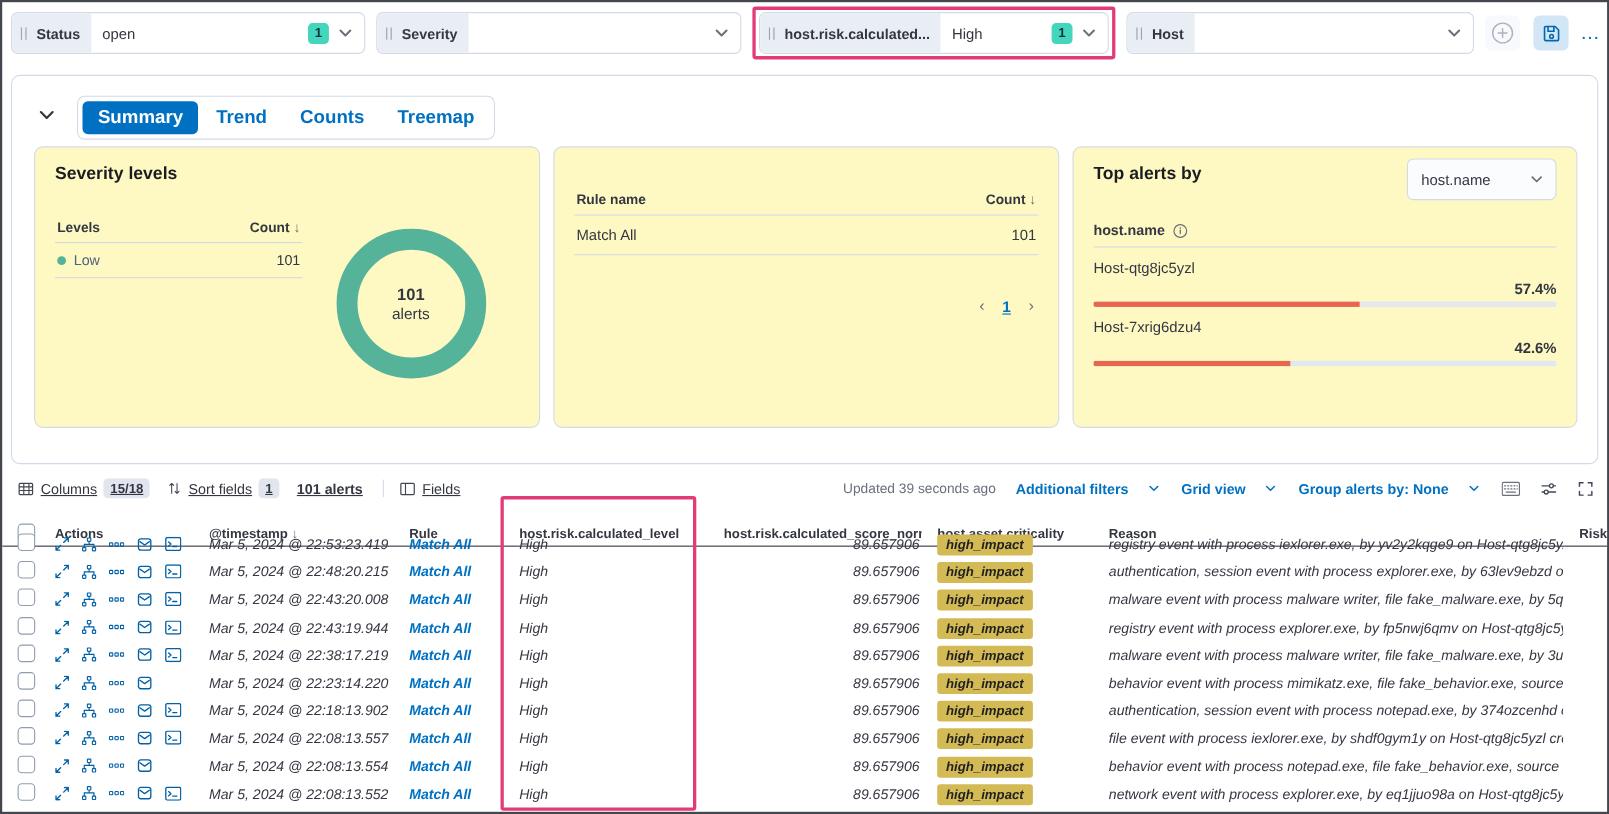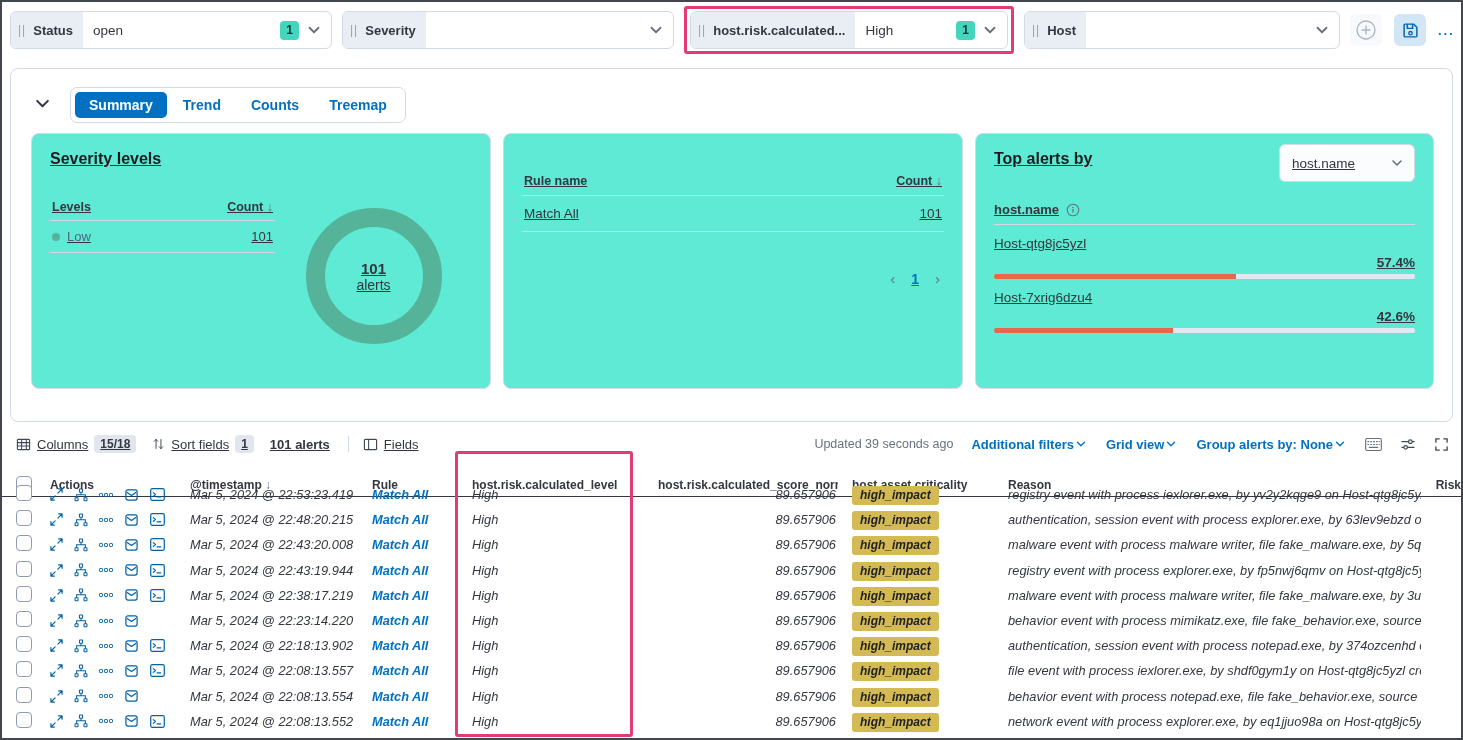--- a/index.html
+++ b/index.html
@@ -21,24 +21,24 @@
   .icon-btn { width:32px; height:32px; border-radius:6px; display:flex; align-items:center; justify-content:center; cursor:pointer; }
   .icon-btn.plain { background:#f7f9fc; }
   .icon-btn.save { background:#d3e6f6; }
   .dots { color:#0077cc; font-weight:700; font-size:13px; letter-spacing:2px; }
 
   
   .summary { position:absolute; top:66px; left:8px; right:8px; height:354px; border:1px solid #d3dae6; border-radius:8px; background:#fff; }
   .summary-head { position:absolute; top:18px; left:22px; display:flex; align-items:center; gap:18px; }
   .collapse-btn { color:#343741; cursor:pointer; }
   .tabs { display:flex; align-items:center; border:1px solid #d3dae6; border-radius:7px; padding:4px; gap:2px; }
-  .tab { font-size:14px; font-weight:600; color:#0071c2; padding:5px 14px; border-radius:5px; cursor:pointer; white-space:nowrap; }
+  .tab { font-size:17px; font-weight:600; color:#0071c2; padding:5px 14px; border-radius:5px; cursor:pointer; white-space:nowrap; }
   .tab.active { background:#0071c2; color:#fff; font-weight:700; }
   .cards { position:absolute; top:64px; left:20px; right:18px; display:flex; gap:12px; }
-  .card { border:1px solid #d3dae6; border-radius:8px; background:#5eead4; height:256px; padding:16px 18px; position:relative;text-decoration:underline; }
+  .card { border:1px solid #d3dae6; border-radius:8px; background:#fef9c3; height:256px; padding:16px 18px; position:relative; }
   .card1 { width:460px; } .card2 { width:460px; } .card3 { flex:1; }
   .card-title { font-size:16px; font-weight:700; color:#1a1c21; }
 
   
   .sev-wrap { display:flex; margin-top:26px; }
   .sev-table { width:225px; font-size:12.5px; }
   .sev-thead { display:flex; justify-content:space-between; font-weight:700; padding:6px 2px; border-bottom:1px solid #d3dae6; }
   .sev-row { display:flex; justify-content:space-between; align-items:center; padding:8px 2px; border-bottom:1px solid #d3dae6; font-size:13px; color:#343741; }
   .dot { display:inline-block; width:8px; height:8px; border-radius:50%; margin-right:7px; }
   .sort-arrow { color:#69707d; font-weight:400; }
@@ -65,21 +65,21 @@
   .bar-fill { height:100%; background:#e7664c; }
 
   
   .toolbar { position:absolute; top:430px; left:14px; right:12px; height:24px; display:flex; align-items:center; font-size:13px; }
   .tb-item { display:flex; align-items:center; gap:6px; margin-right:16px; white-space:nowrap;text-decoration:underline; }
   .tb-badge { background:#e1e6ee; border-radius:4px; font-size:12px; font-weight:700; padding:2px 6px;text-align:center; }
   .tb-bold { font-weight:700; }
   .tb-divider { width:1px; height:16px; background:#d3dae6; margin:0 14px 0 2px; }
   .tb-right { margin-left:auto; display:flex; align-items:center; gap:18px; }
   .tb-muted { color:#69707d; font-size:12.5px; }
-  .tb-link { color:#0071c2; font-weight:600; display:flex; align-items:center; gap:0; cursor:pointer; white-space:nowrap;text-align:center; }
+  .tb-link { color:#0071c2; font-weight:600; display:flex; align-items:center; gap:16px; cursor:pointer; white-space:nowrap;text-align:center; }
   .tb-icon { color:#404754; display:flex; cursor:pointer; }
 
   
   .thead, .trow { display:grid; grid-template-columns:34px 140px 182px 100px 186px 180px 160px 1fr 40px; align-items:center; padding-left:14px; }
   .thead { position:absolute; top:472px; left:0; right:0; height:23px; font-size:12px; font-weight:700; border-bottom:1px solid #343741; }
   .tbody { position:absolute; top:480px; left:0; right:0;font-style:italic; }
   .trow { height:25.2px; font-size:12.8px; }
   .checkbox { display:inline-block; width:16px; height:16px; border:1px solid #8f9bb0; border-radius:4px; background:#fff; cursor:pointer; }
   .c-actions { display:flex; align-items:center; gap:11px; }
   .act { display:flex; color:#0061a6; cursor:pointer; }

